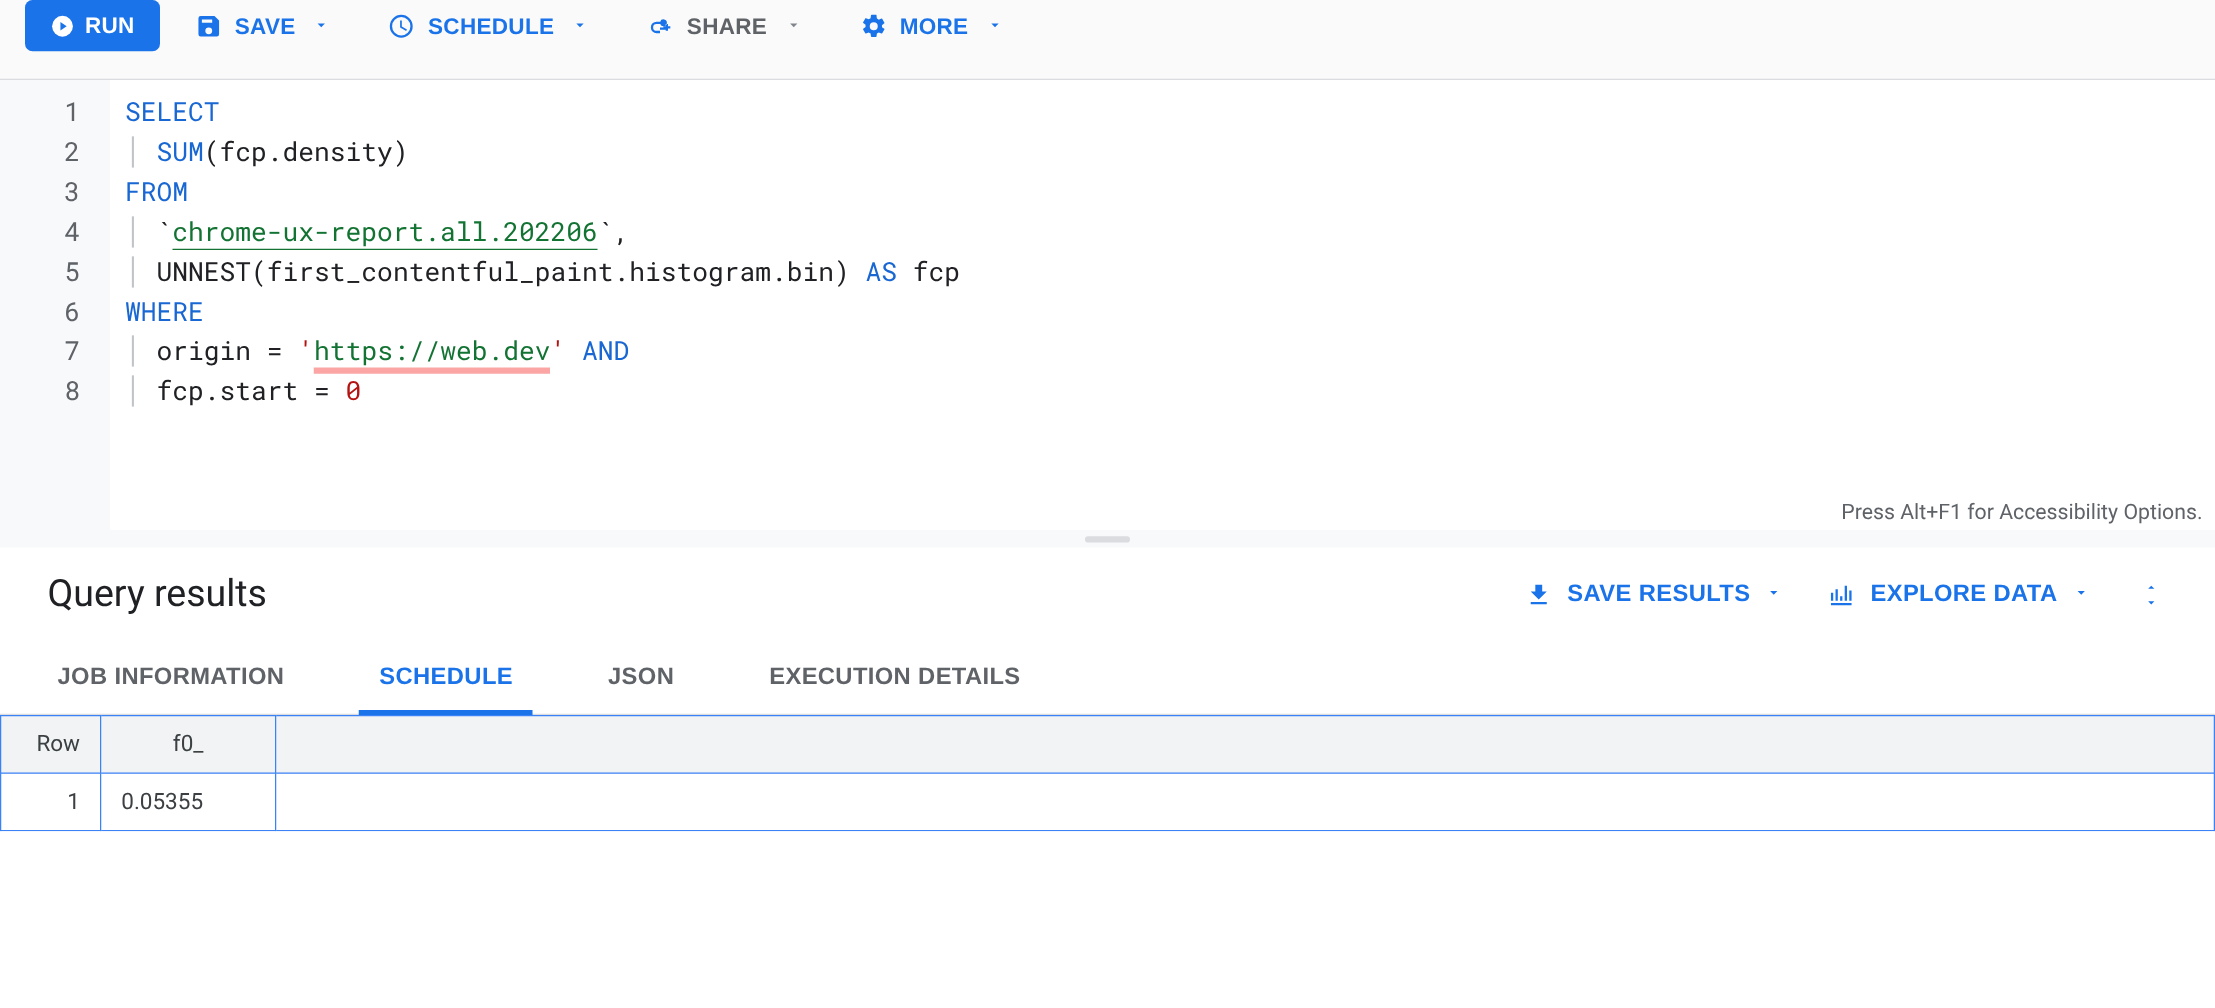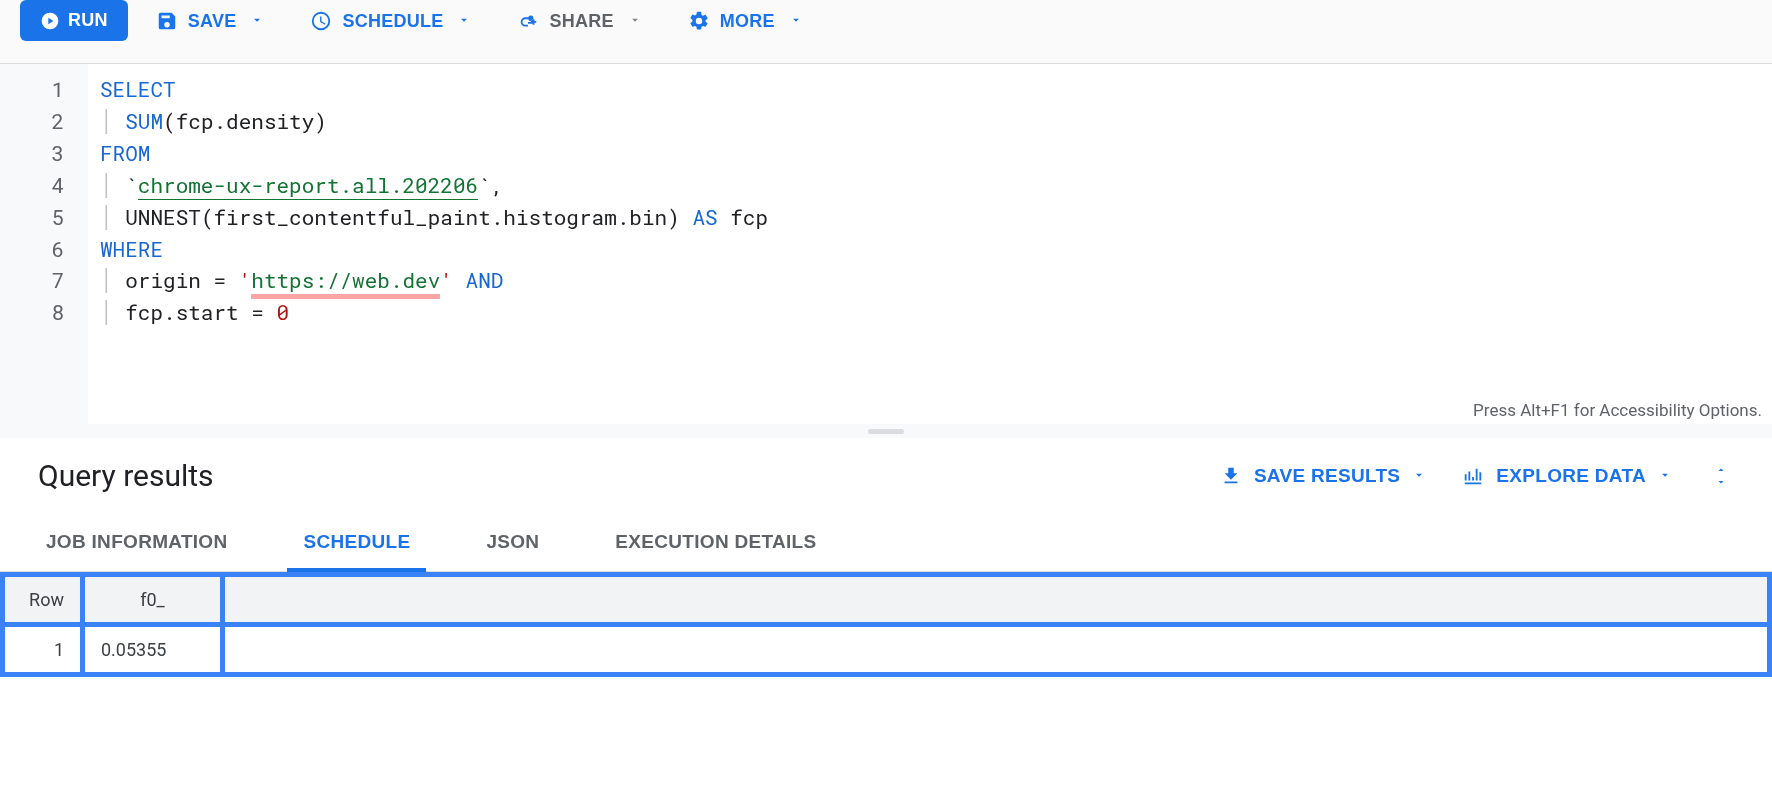--- a/index.html
+++ b/index.html
@@ -198,21 +198,21 @@
     border-radius: 4px;
     letter-spacing: .5px;
   }
   
   table.res {
     border-collapse: collapse;
     width: 100%;
     font-size: 18px;
   }
   table.res th, table.res td {
-    border: 5px solid #3b82f6;
+    border: 1px solid #3b82f6;
     padding: 12px 16px;
     text-align: left;
     color: #3c4043;
   }
   table.res th {
     background: #f1f3f4;
     font-weight: 400;
     text-align: center;
   }
   table.res td.rownum, table.res th.rownum {

